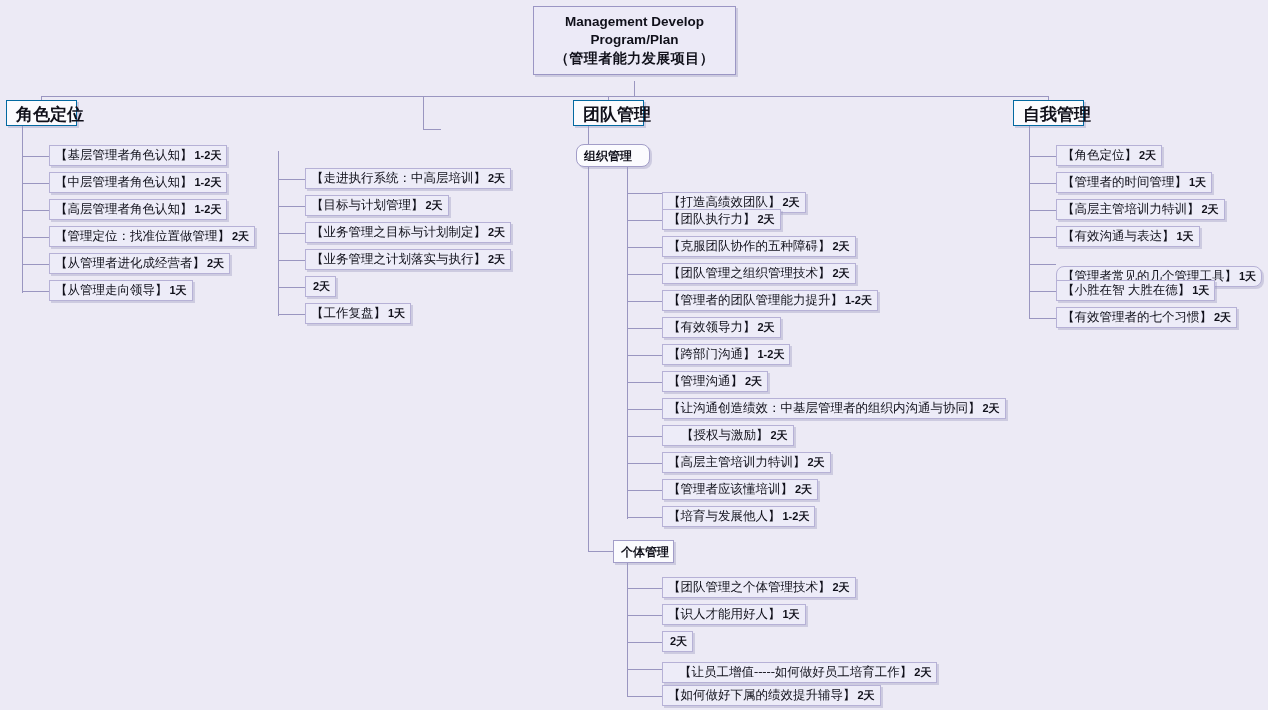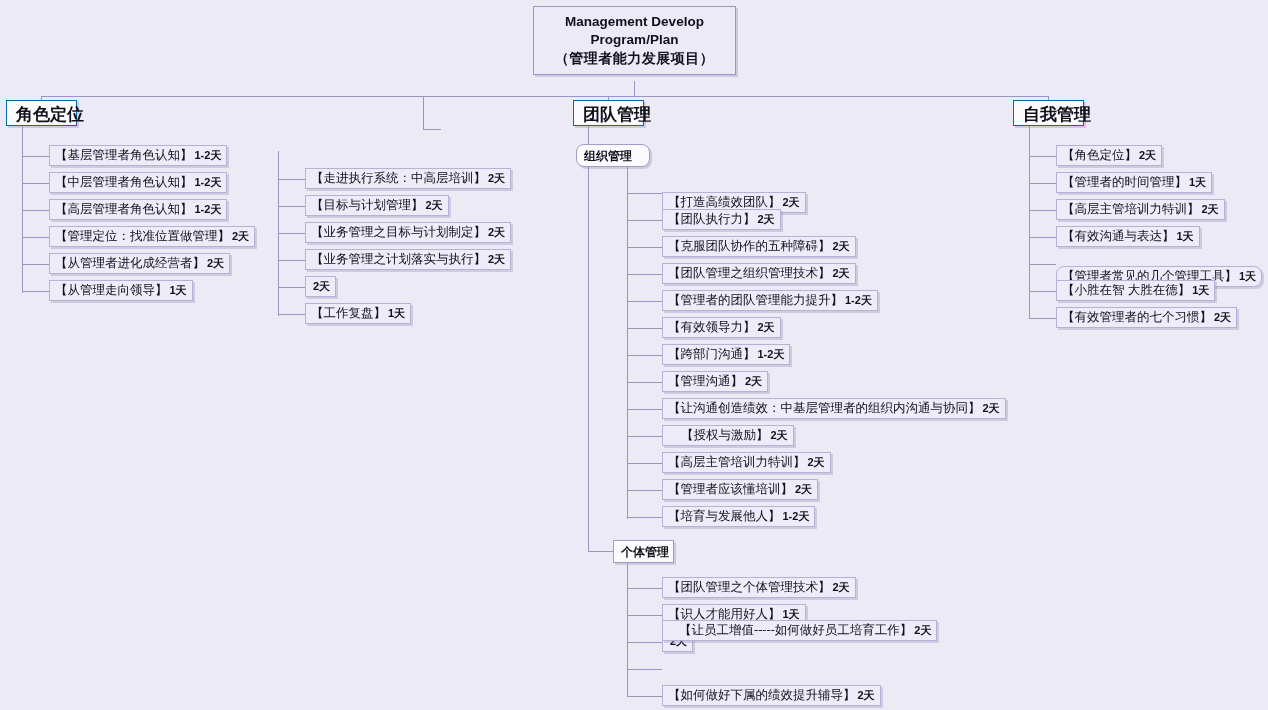--- a/index.html
+++ b/index.html
@@ -258,21 +258,21 @@
       <div class="ln h" style="left: 627px; top: 615px; width: 35px;"></div>
       <div class="node leaf" style="left: 662px; top: 604px;">
         <span>【识人才能用好人】</span>
         <span class="d">1天</span>
       </div>
       <div class="ln h" style="left: 627px; top: 642px; width: 35px;"></div>
       <div class="node leaf" style="left: 662px; top: 631px;">
         <span class="d">2天</span>
       </div>
       <div class="ln h" style="left: 627px; top: 669px; width: 35px;"></div>
-      <div class="node leaf" style="left: 662px; top: 620px; padding-left: 16px;">
+      <div class="node leaf" style="left: 662px; top: 662px; padding-left: 16px;">
         <span>【让员工增值-----如何做好员工培育工作】</span>
         <span class="d">2天</span>
       </div>
       <div class="ln h" style="left: 627px; top: 696px; width: 35px;"></div>
       <div class="node leaf" style="left: 662px; top: 685px;">
         <span>【如何做好下属的绩效提升辅导】</span>
         <span class="d">2天</span>
       </div>
     </div>
 

